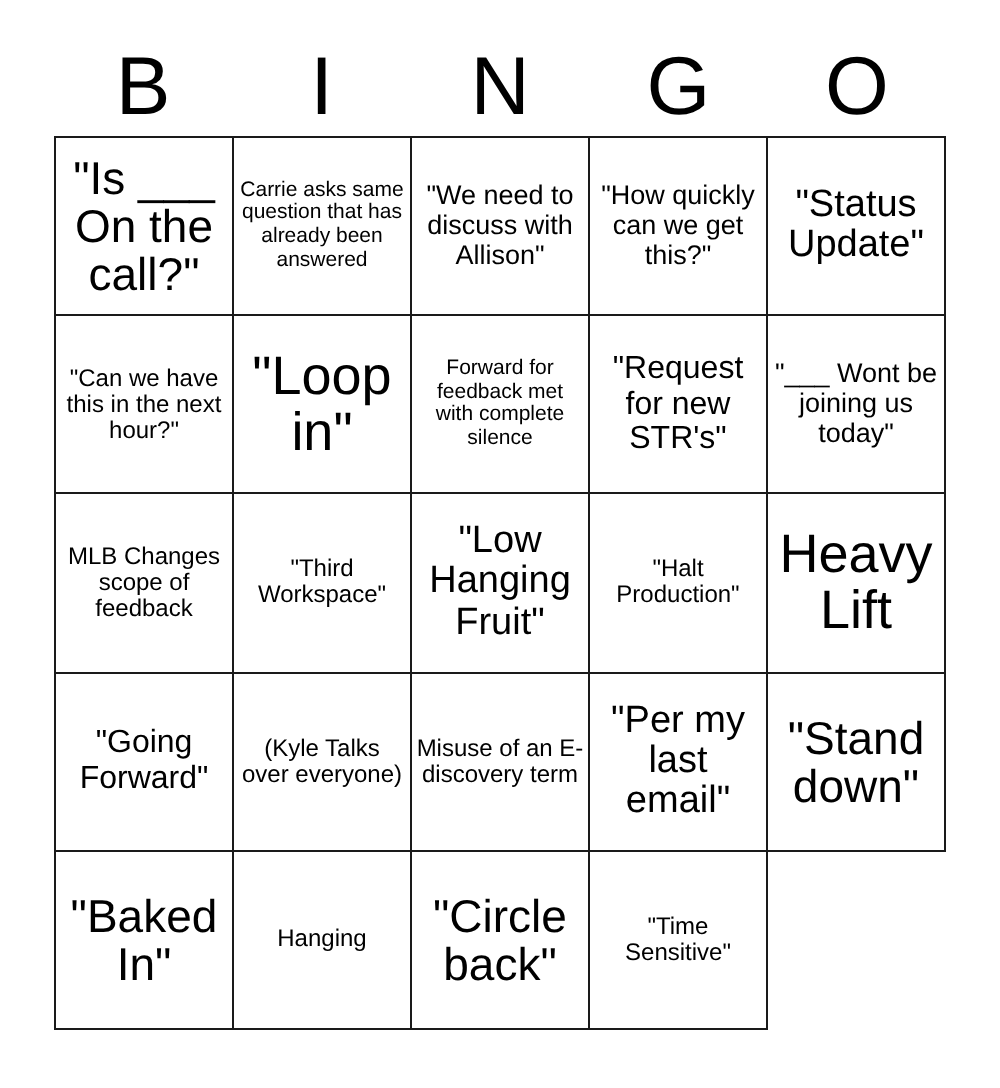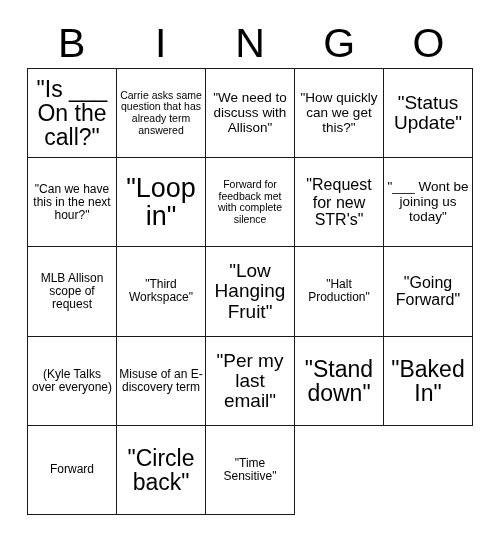--- a/index.html
+++ b/index.html
@@ -102,21 +102,21 @@
     <div class="header-letter">G</div>
     <div class="header-letter">O</div>
   </div>
 
   <div class="grid">
 
     <div class="cell fs-xl">
         <span class="cell-text">"Is ___ On the call?"</span>
       </div>
     <div class="cell fs-xxs">
-        <span class="cell-text">Carrie asks same question that has already term answered</span>
+        <span class="cell-text">Carrie asks same question that has already been answered</span>
       </div>
     <div class="cell fs-s">
         <span class="cell-text">"We need to discuss with Allison"</span>
       </div>
     <div class="cell fs-s">
         <span class="cell-text">"How quickly can we get this?"</span>
       </div>
     <div class="cell fs-l">
         <span class="cell-text">"Status Update"</span>
       </div>
@@ -131,53 +131,56 @@
         <span class="cell-text">Forward for feedback met with complete silence</span>
       </div>
     <div class="cell fs-m">
         <span class="cell-text">"Request for new STR's"</span>
       </div>
     <div class="cell fs-s">
         <span class="cell-text">"___ Wont be joining us today"</span>
       </div>
 
     <div class="cell fs-xs">
-        <span class="cell-text">MLB Allison scope of request</span>
+        <span class="cell-text">MLB Changes scope of feedback</span>
       </div>
     <div class="cell fs-xs">
         <span class="cell-text">"Third Workspace"</span>
       </div>
     <div class="cell fs-l">
         <span class="cell-text">"Low Hanging Fruit"</span>
       </div>
     <div class="cell fs-xs">
         <span class="cell-text">"Halt Production"</span>
       </div>
 
+    <div class="cell fs-xxl">
+        <span class="cell-text">Heavy Lift</span>
+      </div>
     <div class="cell fs-m">
         <span class="cell-text">"Going Forward"</span>
       </div>
     <div class="cell fs-xs">
         <span class="cell-text">(Kyle Talks over everyone)</span>
       </div>
     <div class="cell fs-xs">
         <span class="cell-text">Misuse of an E-discovery term</span>
       </div>
     <div class="cell fs-l">
         <span class="cell-text">"Per my last email"</span>
       </div>
 
     <div class="cell fs-xl">
         <span class="cell-text">"Stand down"</span>
       </div>
     <div class="cell fs-xl">
         <span class="cell-text">"Baked In"</span>
       </div>
     <div class="cell fs-xs">
-        <span class="cell-text">Forward</span>
+        <span class="cell-text">Hanging</span>
       </div>
     <div class="cell fs-xl">
         <span class="cell-text">"Circle back"</span>
       </div>
     <div class="cell fs-xs">
         <span class="cell-text">"Time Sensitive"</span>
       </div>
 
   </div>
 </div>

